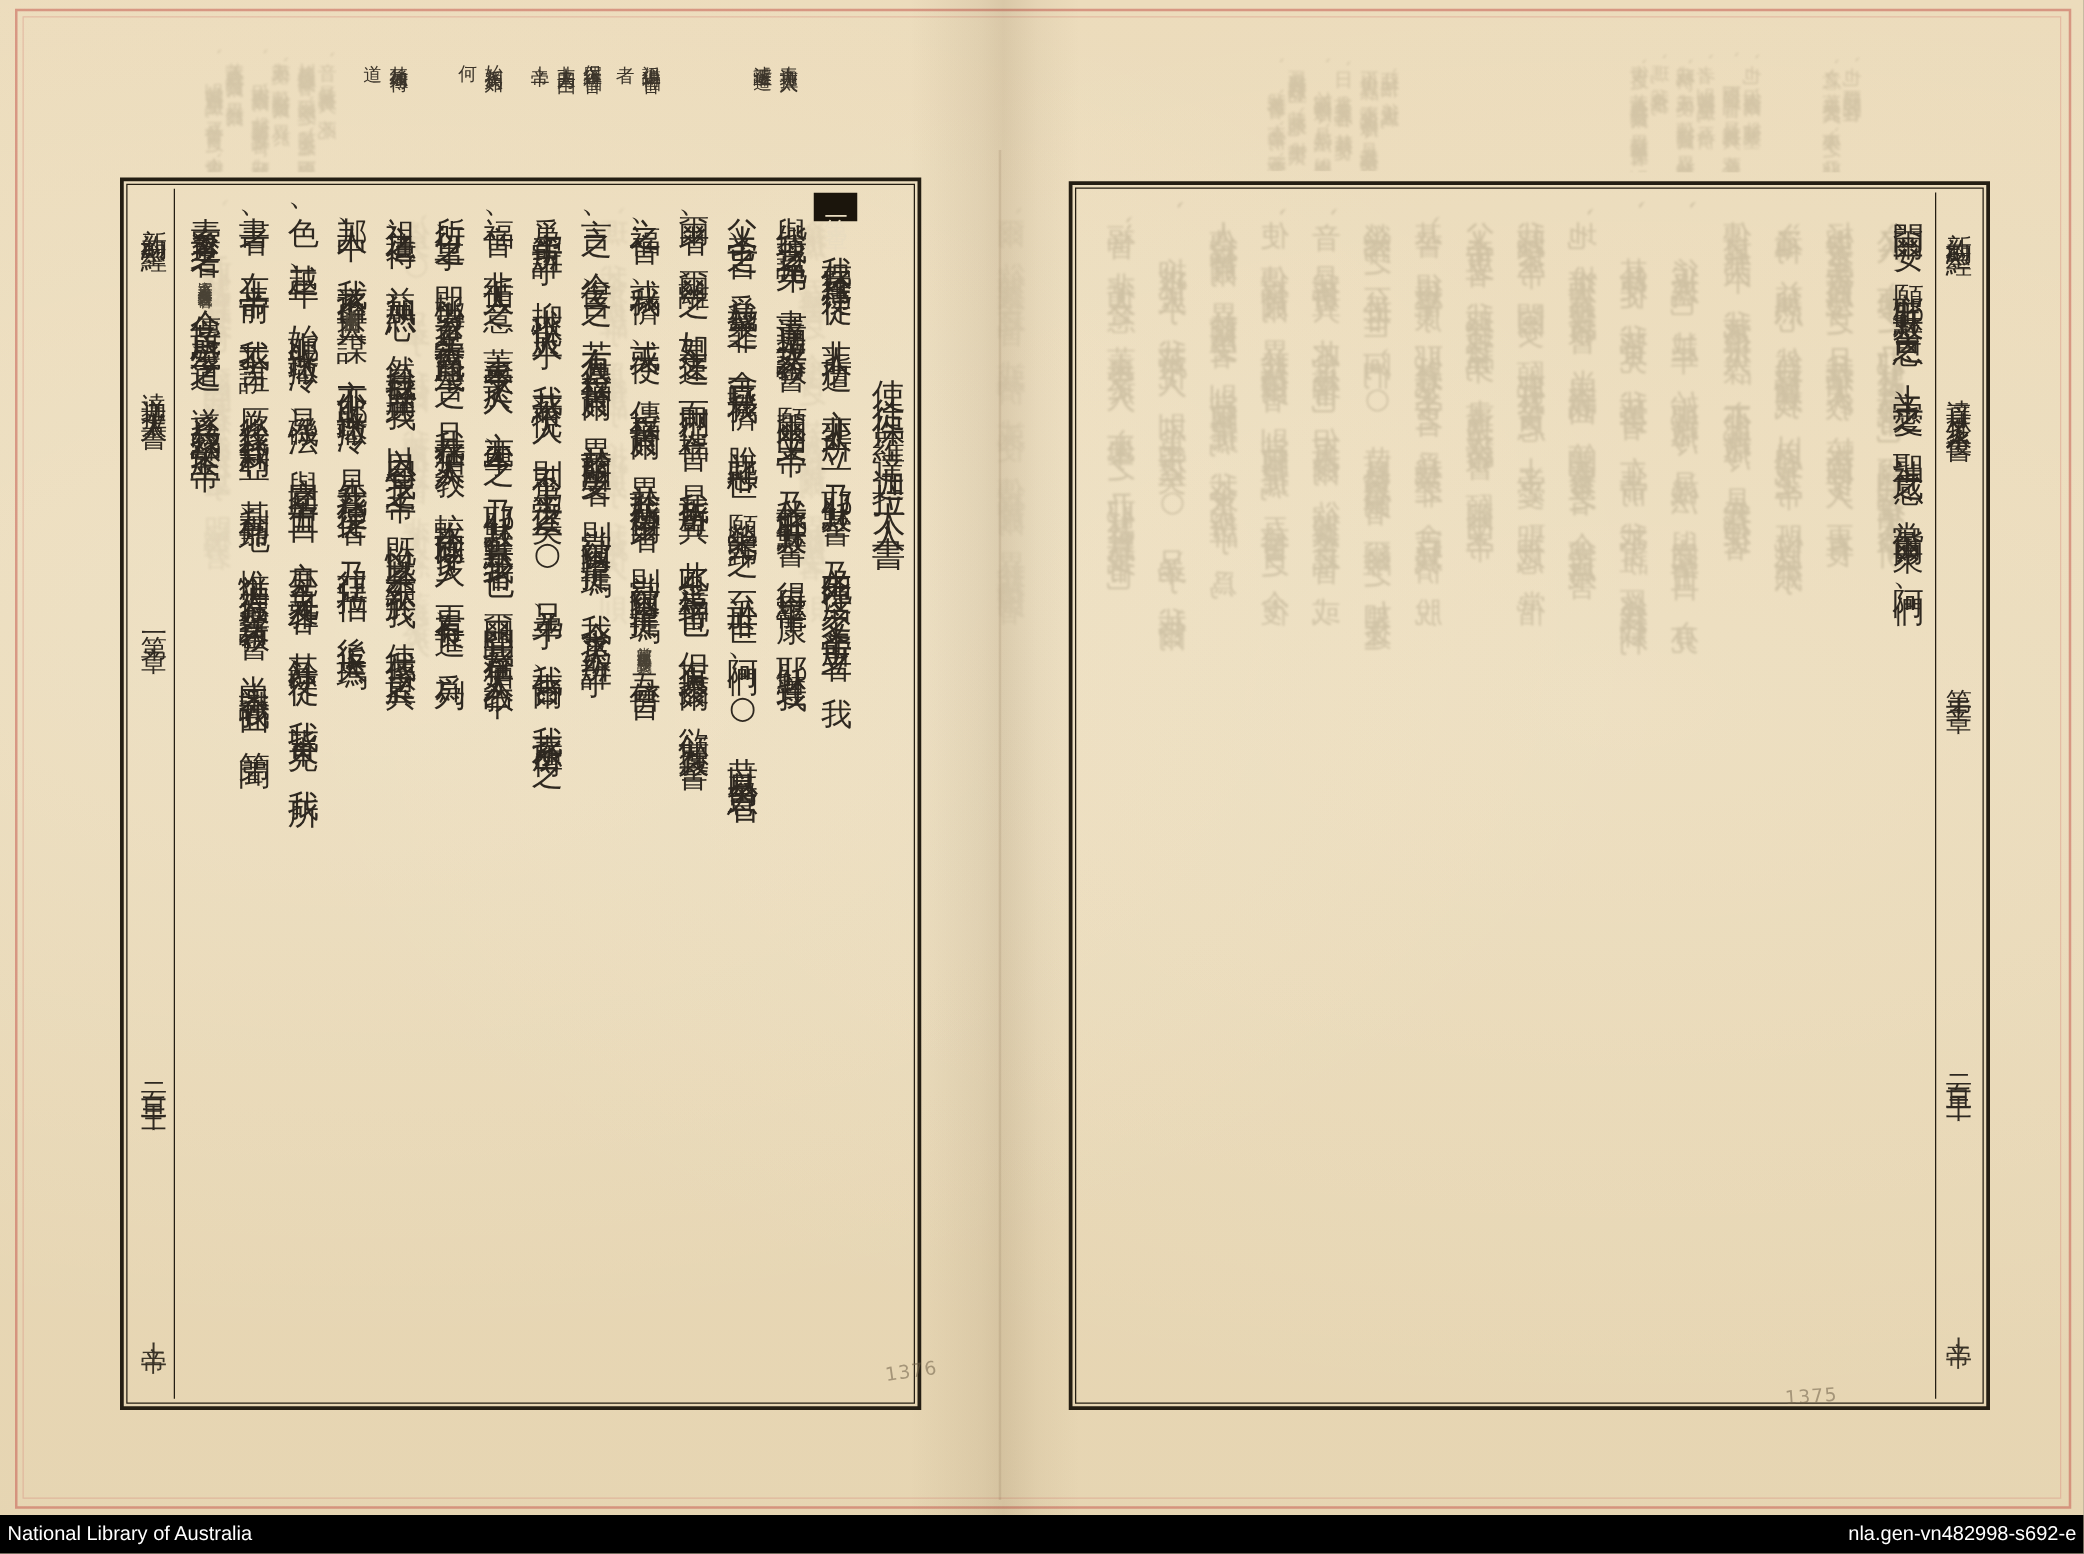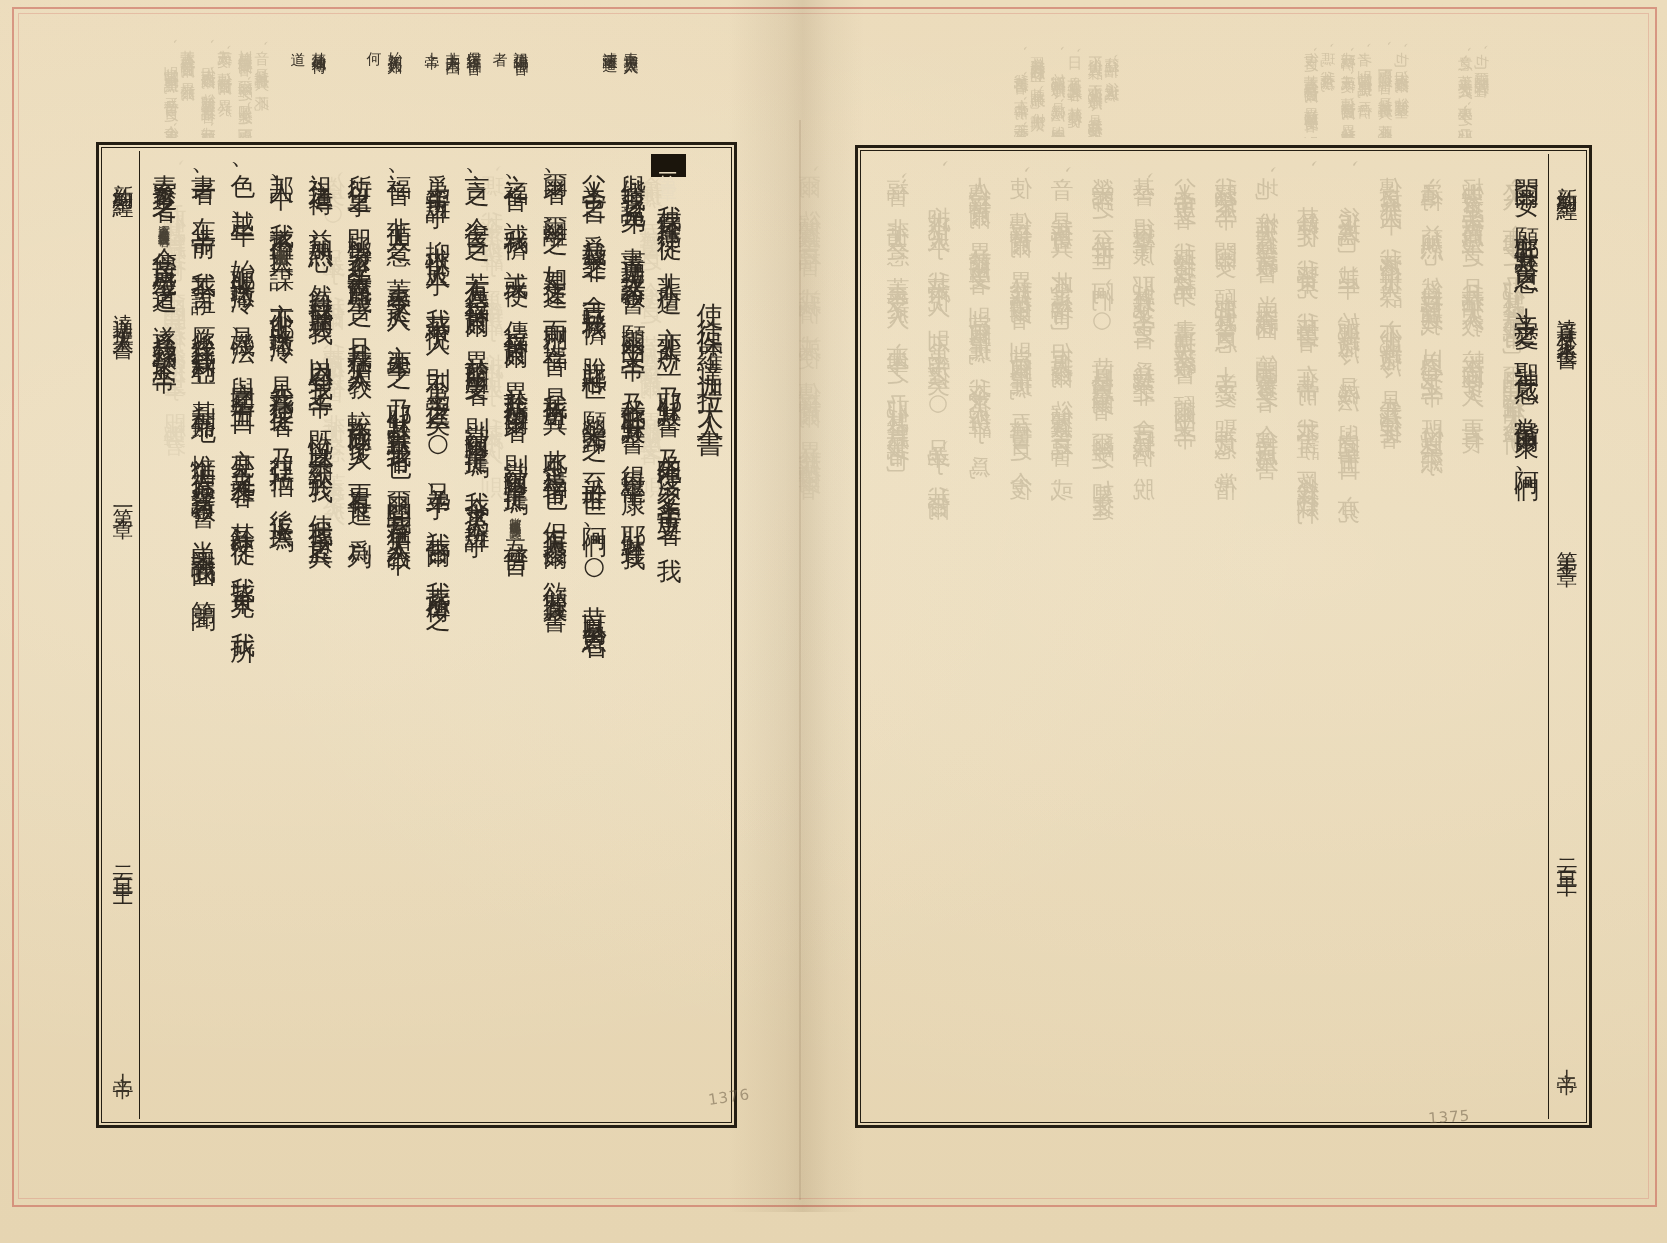--- a/index.html
+++ b/index.html
@@ -207,13 +207,17 @@
         <span class="seg v" style="top:380px;">第十三章</span>
         <span class="seg v" style="top:690px;">二百三十二</span>
         <span class="seg v corner-mark" style="top:898px;">上帝</span>
       </div>
     </div>
   </div>
 
   <div id="pencil-left" class="pencil">1376</div>
   <div id="pencil-right" class="pencil">1375</div>
 
+  <div id="bottom-bar">
+    <span class="bar-label">National Library of Australia</span>
+    <span class="bar-label">nla.gen-vn482998-s692-e</span>
+  </div>
 </div>
 
 </body></html>

